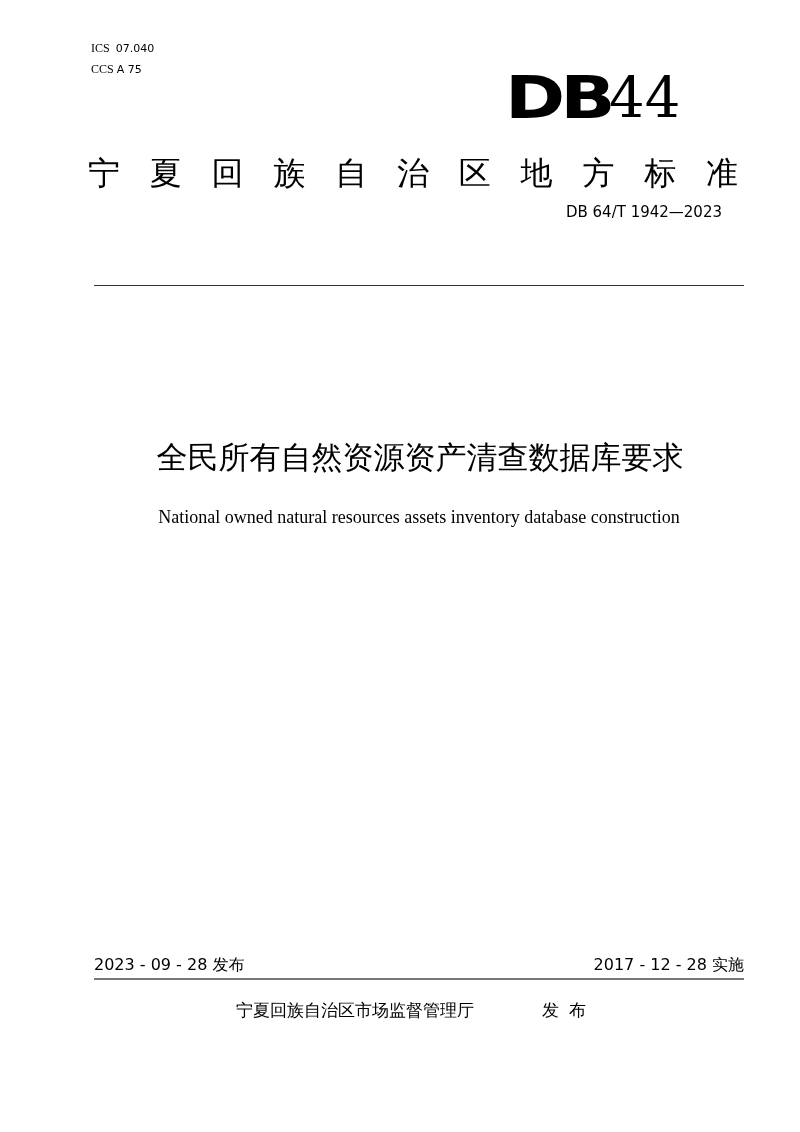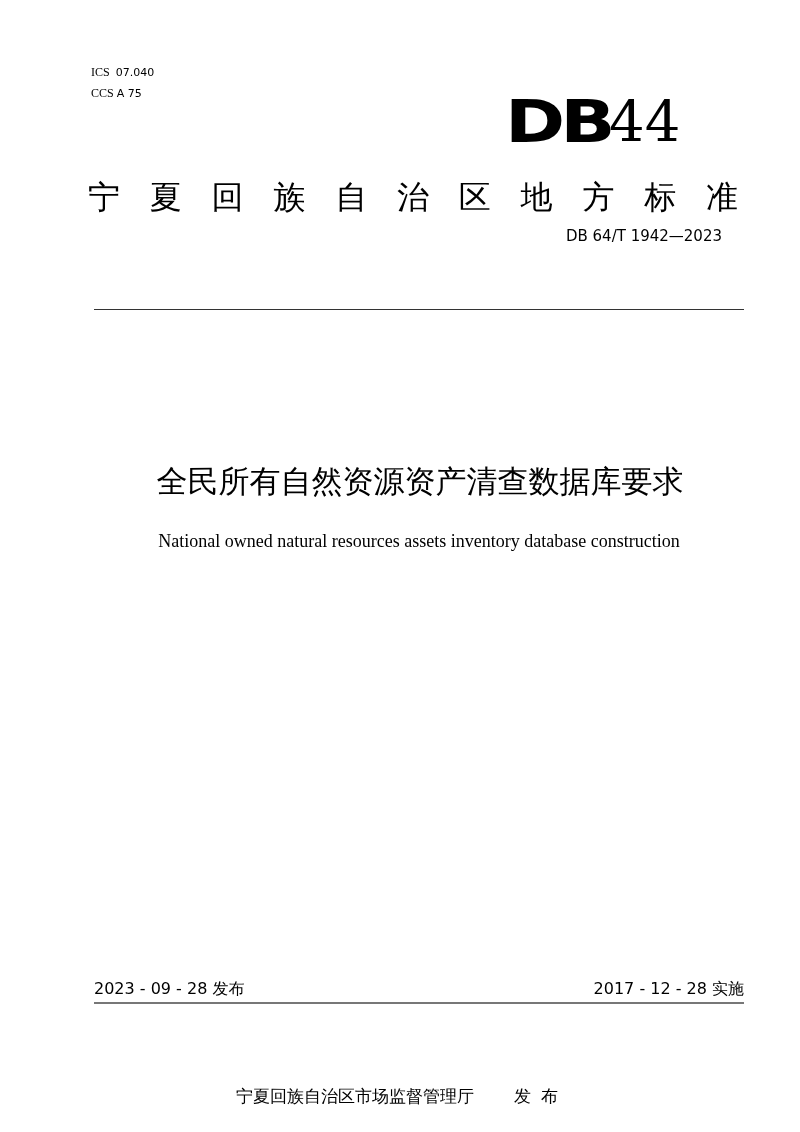--- a/index.html
+++ b/index.html
@@ -1,31 +1,31 @@
 <!DOCTYPE html>
 <html><head>
 <meta charset="utf-8">
 <style>
   html, body { margin:0; padding:0; background:#ffffff; }
   body { width:800px; height:1132px; position:relative; overflow:hidden; color:#000; }
-  .abs { position:absolute;margin-top:24px; }
+  .abs { position:absolute; }
   .codes { left:91px; top:38px; font-family:"Liberation Serif", serif; font-size:12px; line-height:20px; }
   .codes .num { font-family:"DejaVu Sans", sans-serif; font-size:11px; }
   .logo { left:505px; top:70px; height:60px; display:flex; align-items:flex-start; }
   .logo .db { font-family:"DejaVu Sans", sans-serif; font-weight:bold; font-size:58px; letter-spacing:-4px; transform:scaleX(1.25); transform-origin:left bottom; line-height:56px; display:inline-block; width:92px; }
   .logo .n { font-family:"DejaVu Serif", serif; font-size:56px; line-height:56px; margin-left:12px; }
   .std-title { left:88px; top:153px; width:650px; font-family:"DejaVu Sans", sans-serif; font-size:32px; display:flex; justify-content:space-between; line-height:40px; }
   .std-number { right:78px; top:202px; font-family:"DejaVu Sans", sans-serif; font-size:15px; line-height:20px; }
   .rule-top { left:94px; top:285px; width:650px; height:1px; background:#333; }
   .main-title { left:0; width:840px; top:437px; text-align:center; font-family:"DejaVu Sans", sans-serif; font-size:31px; line-height:40px; }
   .en-title { left:0; width:838px; top:505px; text-align:center; font-family:"Liberation Serif", serif; font-size:18px; line-height:24px; }
   .date-left { left:94px; top:954px; font-family:"DejaVu Sans", sans-serif; font-size:16px; line-height:22px; }
   .date-right { right:56px; top:954px; font-family:"DejaVu Sans", sans-serif; font-size:16px; line-height:22px; }
   .rule-bottom { left:94px; top:978px; width:650px; height:2px; background:#777; }
-  .publisher { left:236px; top:1060px; font-family:"DejaVu Sans", sans-serif; font-size:17px; line-height:24px; display:flex; }
+  .publisher { left:236px; top:998px; font-family:"DejaVu Sans", sans-serif; font-size:17px; line-height:24px; display:flex;gap:28px; }
   .publisher .act { margin-left:40px; letter-spacing:10px; }
 </style>
 </head>
 <body>
 
 <div class="abs codes">
   <div><span>ICS</span>&nbsp;&nbsp;<span class="num">07.040</span></div>
   <div><span>CCS</span>&nbsp;<span class="num">A 75</span></div>
 </div>
 

